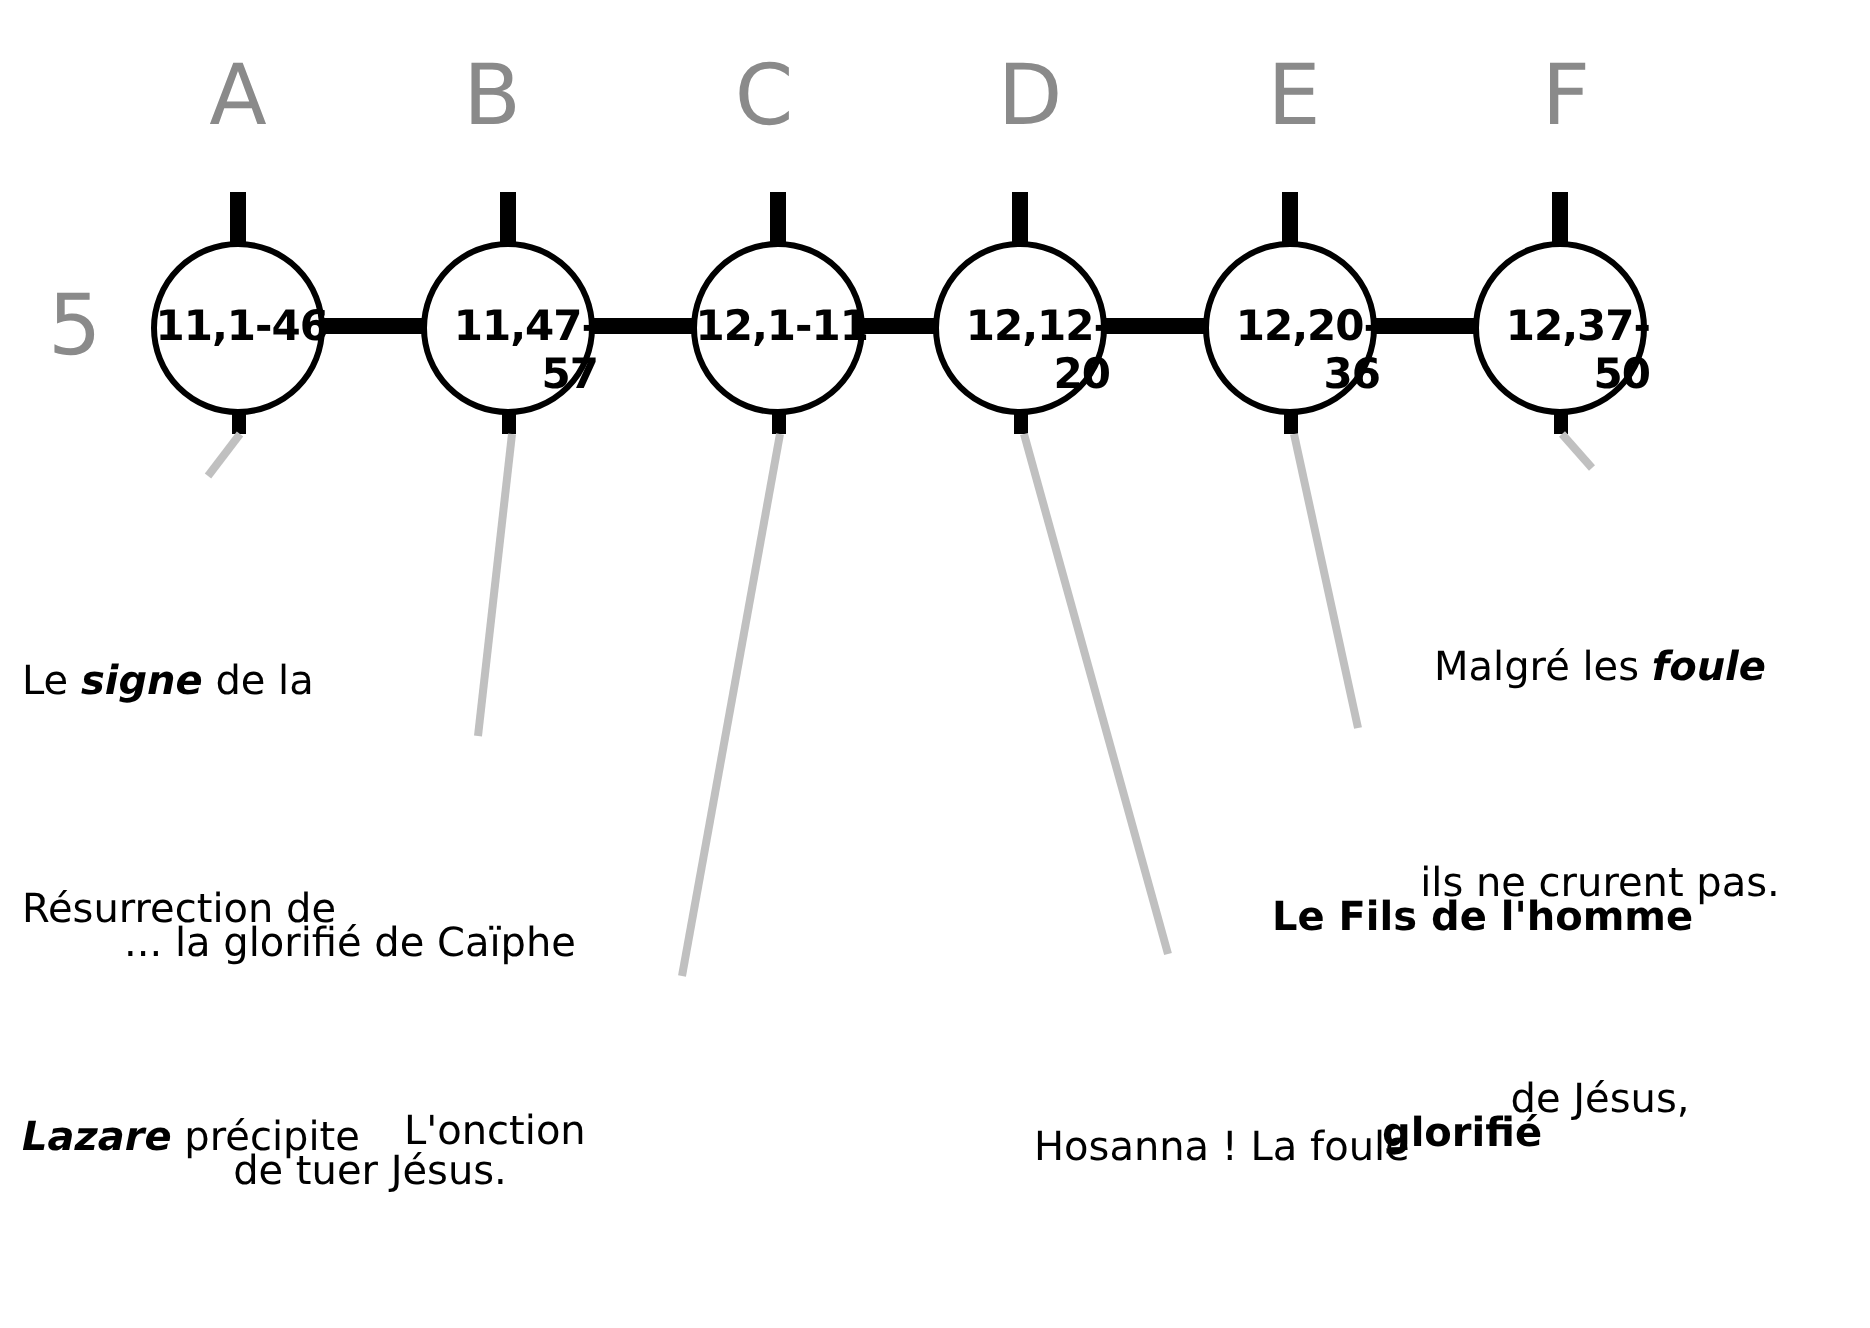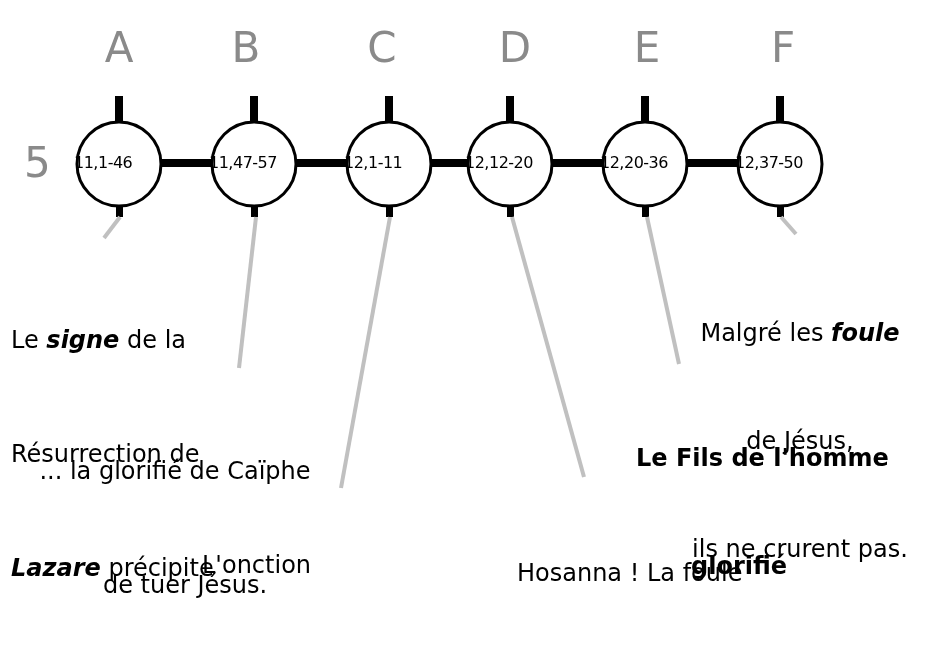--- a/index.html
+++ b/index.html
@@ -2,23 +2,23 @@
 <html><head>
   <meta charset="utf-8">
   <style>
     html, body { margin: 0; padding: 0; background: #ffffff; }
     body { width: 935px; height: 664px; position: relative; overflow: hidden;
            font-family: "DejaVu Sans", "Liberation Sans", sans-serif; color: #000; }
     #diagram { position: absolute; left: 0; top: 0; width: 935px; height: 664px; }
     .col-letter { position: absolute; top: 22px; width: 60px; margin-left: -30px; text-align: center;
                   font-size: 42px; color: #8a8a8a; line-height: 52px; }
     .row-number { position: absolute; left: 24px; top: 137px; font-size: 42px; color: #8a8a8a; line-height: 52px; }
-    .node-label { position: absolute; top: 151px; width: 90px; margin-left: -45px; text-align: left;
-                  font-size: 16px; font-weight: normal; line-height: 24px; letter-spacing: -0.5px; }
-    .note { position: absolute; font-size: 24px; line-height: 38px; white-space: pre; }
+    .node-label { position: absolute; top: 151px; width: 90px; margin-left: -45px; text-align: right;
+                  font-size: 21px; font-weight: bold; line-height: 24px; letter-spacing: -0.5px; }
+    .note { position: absolute; font-size: 20px; line-height: 38px; white-space: pre; }
     .note b i, .note i b { font-weight: bold; font-style: italic; }
     .note-bold { font-weight: bold; }
   </style>
 </head>
 <body>
 
 <svg id="diagram" width="935" height="664" viewBox="0 0 935 664" xmlns="http://www.w3.org/2000/svg">
 
   <g stroke="#000" stroke-width="8">
     <line x1="161" y1="163" x2="212" y2="163"></line>
@@ -106,15 +106,15 @@
   
 </div>
 
 <div class="note note-bold" style="left:636px; top:368px; line-height:36px;">
   <div>Le Fils de l'homme</div>
   <div style="padding-left:55px">glorifié</div>
 </div>
 
 <div class="note" style="left:690px; top:243px; text-align:center; width:220px; line-height:36px;">
   <div><span>Malgré les </span><b><i>foule</i></b></div>
+  <div>ils ne crurent pas.</div>
   <div>de Jésus,</div>
-  <div>ils ne crurent pas.</div>
 </div>
 
 </body></html>

